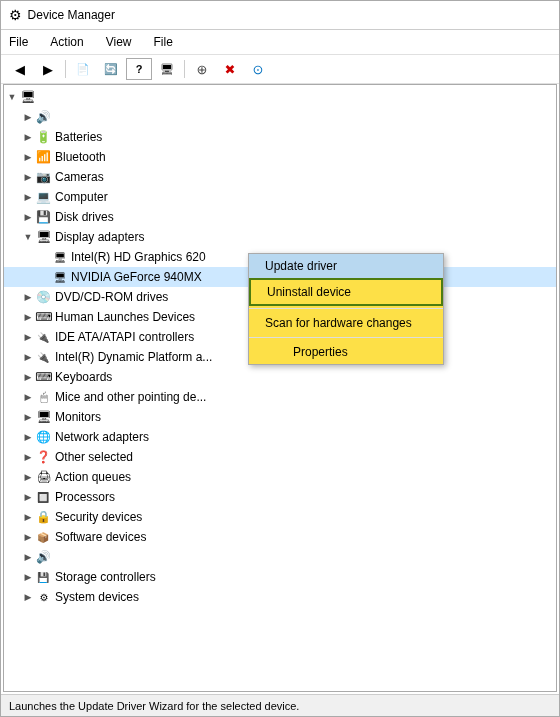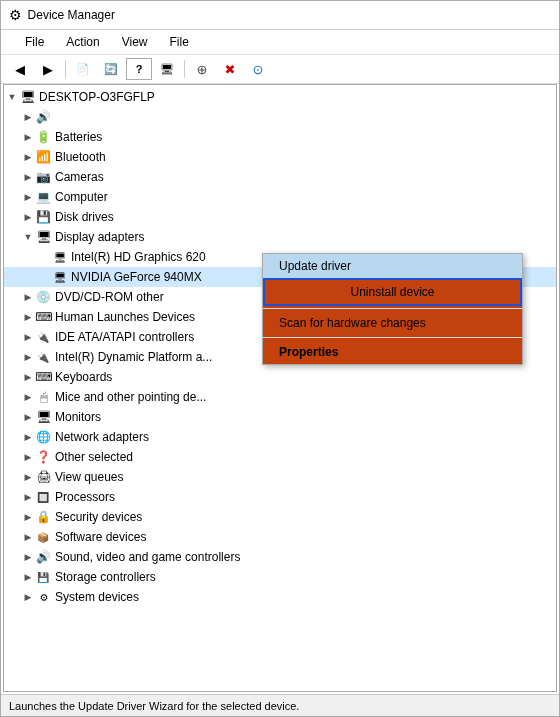--- a/index.html
+++ b/index.html
@@ -22,21 +22,21 @@
       gap: 6px;
       font-size: 12px;
       color: #000;
     }
     .title-bar-icon { font-size: 14px; }
 
     
     .menu-bar {
       background: #fff;
       border-bottom: 1px solid #e0e0e0;
-      padding: 2px 20px;
+      padding: 2px 4px;
       display: flex;
       gap: 14px;
       font-size: 12px;
     }
     .menu-item {
       padding: 3px 4px;
       cursor: pointer;
     }
 
     
@@ -110,39 +110,38 @@
     .tree-label {
       font-size: 12px;
       overflow: hidden;
       text-overflow: ellipsis;
     }
 
     
     .context-menu {
       position: absolute;
       top: 168px;
-      left: 258px;
-      width: 261px;
-      background: #c2410c;
+      left: 244px;
+      width: 196px;
+      background: #fde047;
       border: 1px solid #aaa;
       box-shadow: 2px 2px 6px rgba(0,0,0,0.3);
       z-index: 100;
     }
     .ctx-item {
       padding: 5px 16px;
       font-size: 12px;
       cursor: pointer;
       display: flex;
       align-items: center;
     }
     .ctx-item.active { background: #b8d8f0; }
-    .ctx-item.bold { font-weight: bold; }
+    .ctx-item.bold { font-weight: normal; margin-left: 28px; }
     .ctx-item.uninstall {
-      border: 2px solid #1d4ed8;
-      justify-content: center;
+      border: 2px solid #4d7c0f;
     }
     .ctx-sep {
       height: 1px;
       background: #ddd;
       margin: 2px 0;
     }
 
     
     .status-bar {
       background: #f0f0f0;
@@ -205,21 +204,20 @@
     <button class="toolbar-btn" style="font-size:13px; color:#0070c0;">⊙</button>
   </div>
 
   <div class="content-area">
 
     <div class="tree">
 
       <div class="tree-item">
         <span class="tree-toggle">▼</span>
         <span class="tree-icon">🖥</span>
-        <span class="tree-label">DESKTOP-O3FGFLP</span>
       </div>
 
       <div class="tree-item">
         <span class="tree-indent"></span>
         <span class="tree-toggle">▶</span>
         <span class="tree-icon">🔊</span>
       </div>
 
       <div class="tree-item">
         <span class="tree-indent"></span>
@@ -276,21 +274,21 @@
         <span class="tree-indent"></span>
         <span class="tree-toggle" style="width:16px;"></span>
         <span class="tree-icon" style="font-size:10px;">🖥</span>
         <span class="tree-label">NVIDIA GeForce 940MX</span>
       </div>
 
       <div class="tree-item">
         <span class="tree-indent"></span>
         <span class="tree-toggle">▶</span>
         <span class="tree-icon">💿</span>
-        <span class="tree-label">DVD/CD-ROM other</span>
+        <span class="tree-label">DVD/CD-ROM drives</span>
       </div>
 
       <div class="tree-item">
         <span class="tree-indent"></span>
         <span class="tree-toggle">▶</span>
         <span class="tree-icon">⌨</span>
         <span class="tree-label">Human Launches Devices</span>
       </div>
 
       <div class="tree-item">
@@ -339,21 +337,21 @@
         <span class="tree-indent"></span>
         <span class="tree-toggle">▶</span>
         <span class="tree-icon">❓</span>
         <span class="tree-label">Other selected</span>
       </div>
 
       <div class="tree-item">
         <span class="tree-indent"></span>
         <span class="tree-toggle">▶</span>
         <span class="tree-icon">🖨</span>
-        <span class="tree-label">View queues</span>
+        <span class="tree-label">Action queues</span>
       </div>
 
       <div class="tree-item">
         <span class="tree-indent"></span>
         <span class="tree-toggle">▶</span>
         <span class="tree-icon" style="font-size:10px;">🔲</span>
         <span class="tree-label">Processors</span>
       </div>
 
       <div class="tree-item">
@@ -367,21 +365,20 @@
         <span class="tree-indent"></span>
         <span class="tree-toggle">▶</span>
         <span class="tree-icon" style="font-size:10px;">📦</span>
         <span class="tree-label">Software devices</span>
       </div>
 
       <div class="tree-item">
         <span class="tree-indent"></span>
         <span class="tree-toggle">▶</span>
         <span class="tree-icon">🔊</span>
-        <span class="tree-label">Sound, video and game controllers</span>
       </div>
 
       <div class="tree-item">
         <span class="tree-indent"></span>
         <span class="tree-toggle">▶</span>
         <span class="tree-icon" style="font-size:10px;">💾</span>
         <span class="tree-label">Storage controllers</span>
       </div>
 
       <div class="tree-item">

